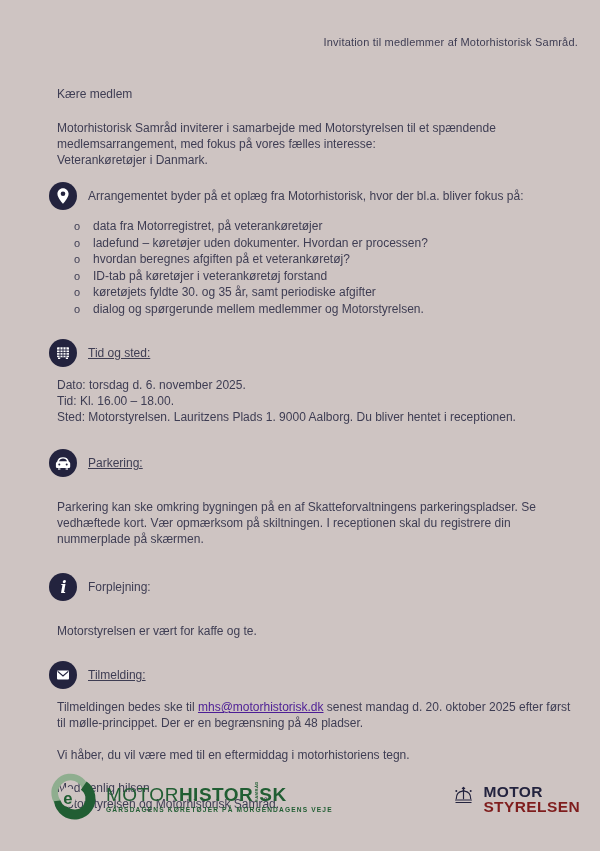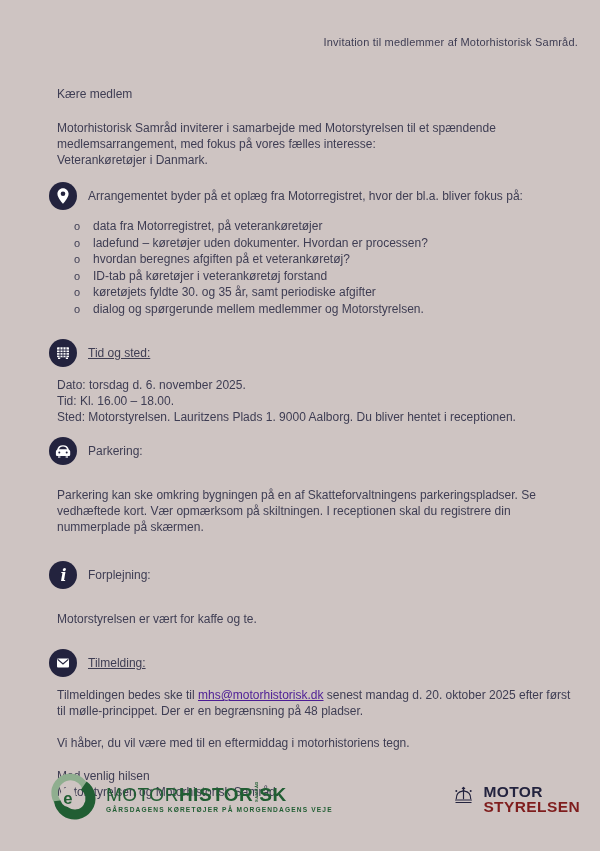--- a/index.html
+++ b/index.html
@@ -50,21 +50,21 @@
   .bullets li::before {
     content: "o";
     position: absolute;
     left: 17px;
     top: 0;
     font-size: 11px;
     color: #3e3d53;
   }
 
   .mt-22 { margin-top: 22px; text-decoration: underline; }
-  .mt-24 { margin-top: 12px; }
+  .mt-24 { margin-top: 24px; text-decoration: underline; }
   .mt-26 { margin-top: 26px; }
   .mt-10 { margin-top: 10px; }
   .mt-9  { margin-top: 22px;  }
   .mt-16 { margin-top: 16px; }
   .mt-17 { margin-top: 17px; }
   .mt-14 { margin-top: 14px; }
 
   .para { max-width: 527px; }
   a.email-link {
     color: #4c1d95;
@@ -134,21 +134,21 @@
   <p class="intro">Motorhistorisk Samråd inviterer i samarbejde med Motorstyrelsen til et spændende medlemsarrangement, med fokus på vores fælles interesse:</p>
   <div class="single-line">Veterankøretøjer i Danmark.</div>
 
   <div class="section-row mt-14">
     <span class="icon-circle">
       <svg width="28" height="28" viewBox="0 0 28 28">
         <path d="M14 6.2c-3.1 0-5.6 2.5-5.6 5.6 0 4.2 5.6 10 5.6 10s5.6-5.8 5.6-10c0-3.1-2.5-5.6-5.6-5.6z" fill="#ffffff"></path>
         <circle cx="14" cy="11.8" r="2.3" fill="#23233e"></circle>
       </svg>
     </span>
-    <span>Arrangementet byder på et oplæg fra Motorregistret, hvor der bl.a. bliver fokus på:</span>
+    <span>Arrangementet byder på et oplæg fra Motorhistorisk, hvor der bl.a. bliver fokus på:</span>
   </div>
 
   <ul class="bullets">
     <li>data fra Motorregistret, på veterankøretøjer</li>
     <li>ladefund – køretøjer uden dokumenter. Hvordan er processen?</li>
     <li>hvordan beregnes afgiften på et veterankøretøj?</li>
     <li>ID-tab på køretøjer i veterankøretøj forstand</li>
     <li>køretøjets fyldte 30. og 35 år, samt periodiske afgifter</li>
     <li>dialog og spørgerunde mellem medlemmer og Motorstyrelsen.</li>
   </ul>

